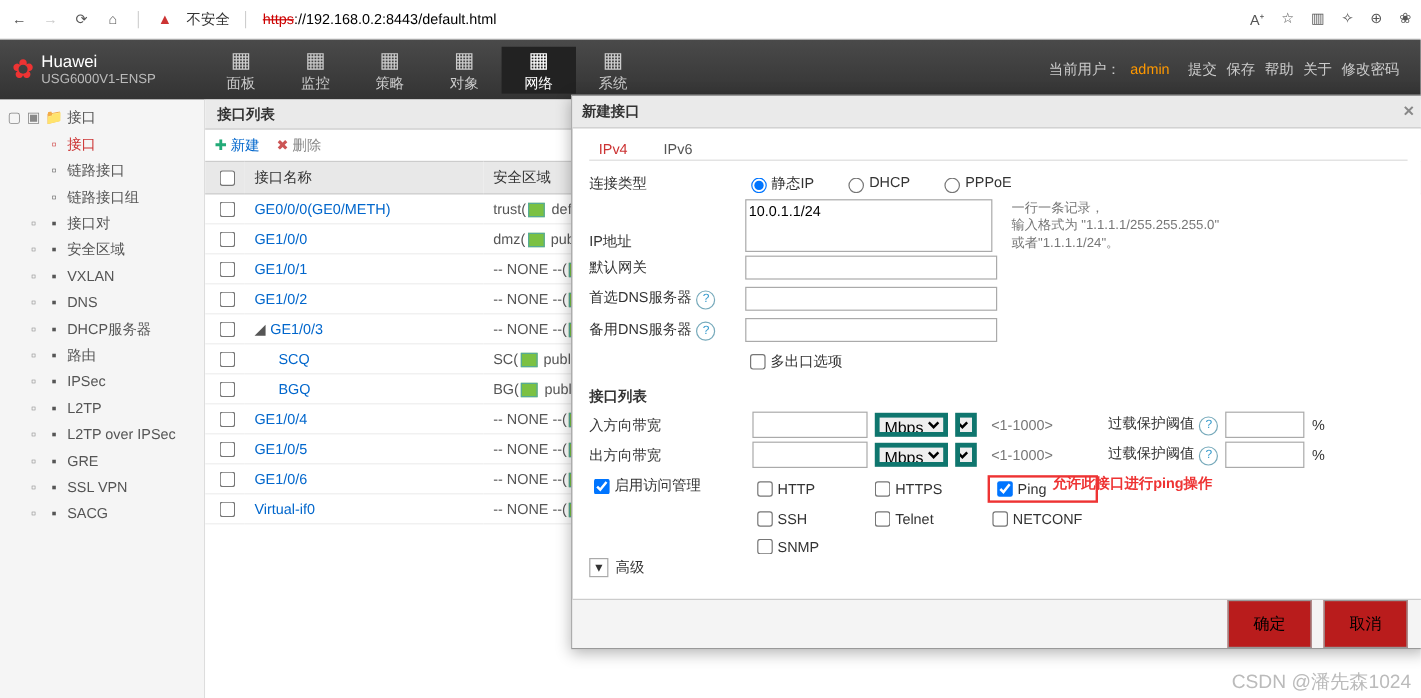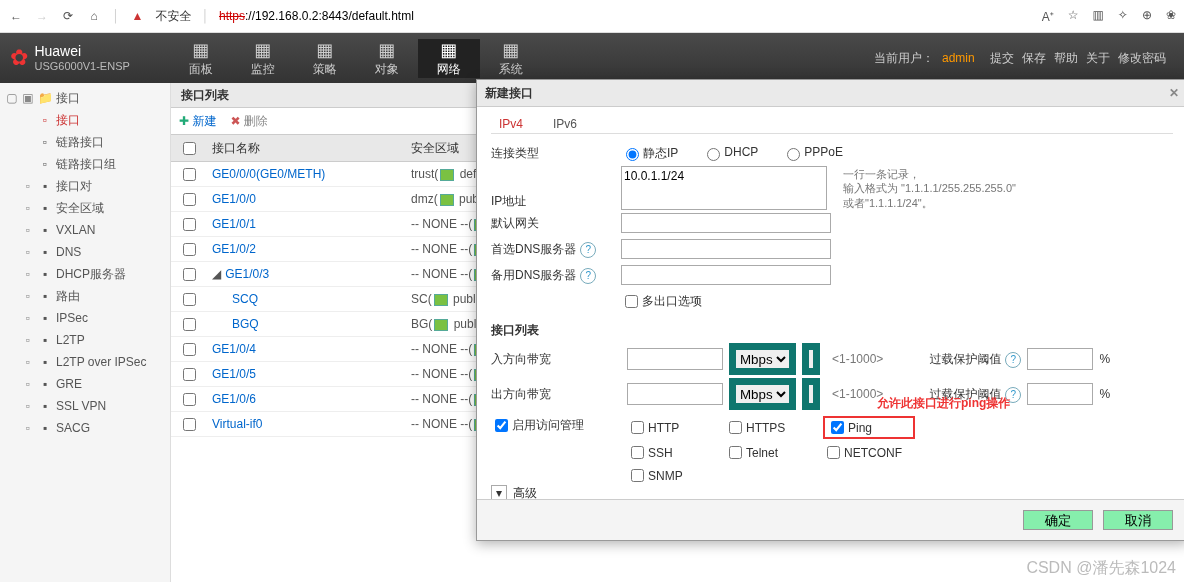--- a/index.html
+++ b/index.html
@@ -55,33 +55,33 @@
 .frow{display:flex;align-items:center;min-height:26px}
 .frow .lab{width:130px;color:#333}
 .frow input[type=text]{border:1px solid #aaa;height:18px;width:200px;padding:0 4px}
 .frow .hint{margin-left:16px;color:#777;font-size:11px;line-height:1.3}
 .radio,.chk{margin-right:4px;vertical-align:middle}
 .qi{display:inline-block;width:14px;height:14px;border-radius:50%;border:1px solid #7ab;color:#39c;text-align:center;line-height:13px;font-size:10px;margin-left:4px}
 .sect{font-weight:bold;margin:8px 0 4px}
 .bwrow{display:flex;align-items:center;gap:6px;margin:3px 0}
 .bwrow .lab{width:130px}
 .bwrow input.n{width:90px;height:18px;border:1px solid #aaa}
-.bwrow select{height:32px;border:7px solid #0f766e}
+.bwrow select{height:20px;border:4px solid #0f766e}
 .bwrow .rng{color:#777;margin-left:6px}
 .bwrow .ov{margin-left:40px}
 .accrow{display:flex;align-items:flex-start;gap:6px}
 .accrow .lab{width:130px}
 .acclist{display:flex;flex-wrap:wrap;gap:4px 18px;width:340px}
 .acclist label{display:inline-flex;align-items:center;width:80px}
 .pingbox{border:2px solid #e33;padding:0 6px 0 2px;display:inline-flex;align-items:center}
 .annot{position:absolute;color:#e33;font-weight:bold}
 .adv{}
 .adv .tog{border:1px solid #aaa;width:14px;height:14px;display:inline-flex;align-items:center;justify-content:center;margin-right:6px}
 .mfoot{height:40px;border-top:1px solid #ccc;display:flex;align-items:center;justify-content:flex-end;gap:10px;padding-right:14px;background:#f4f4f4}
-.mfoot button{width:70px;height:20px;border:1px solid #999;background:#86efac;cursor:pointer}
+.mfoot button{width:70px;height:40px;border:1px solid #999;background:#b91c1c;cursor:pointer}
 .watermark{position:absolute;right:8px;bottom:4px;color:#bbb;font-size:16px}
 </style>
 </head>
 <body>
 
 <div class="browser-bar">
   <span class="ico">←</span>
   <span class="ico" style="color:#ccc">→</span>
   <span class="ico">⟳</span>
   <span class="ico">⌂</span>

